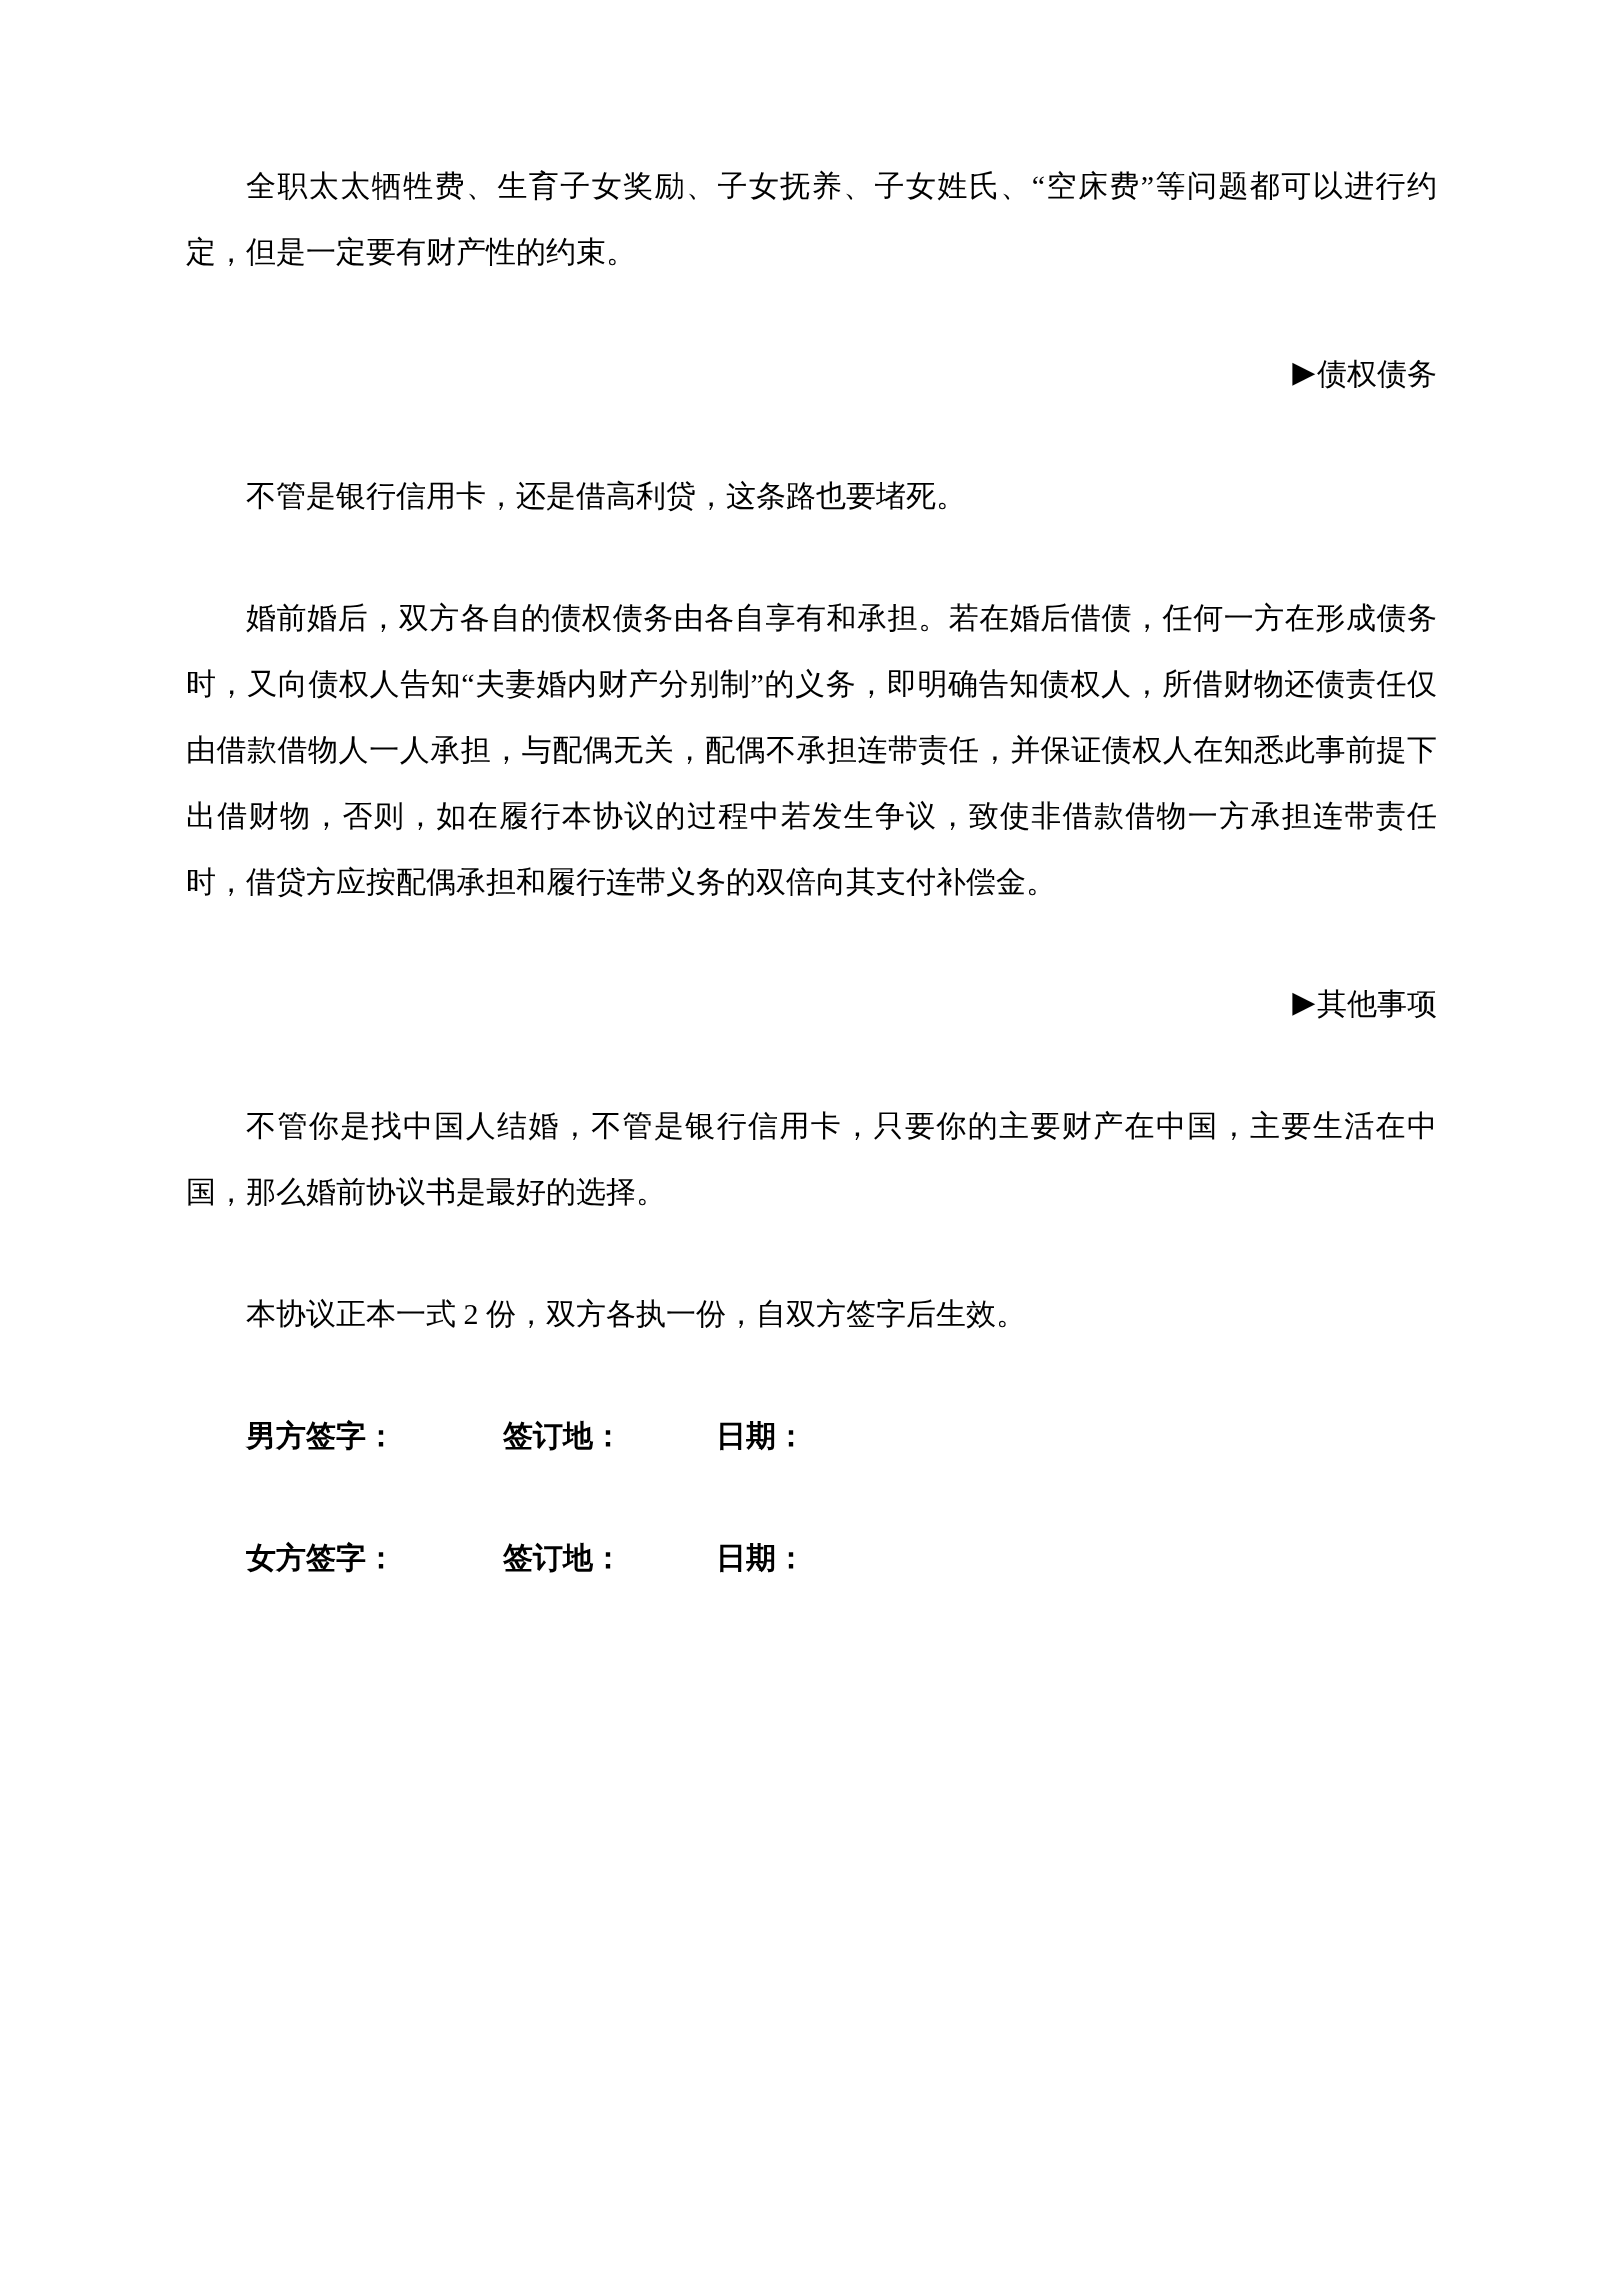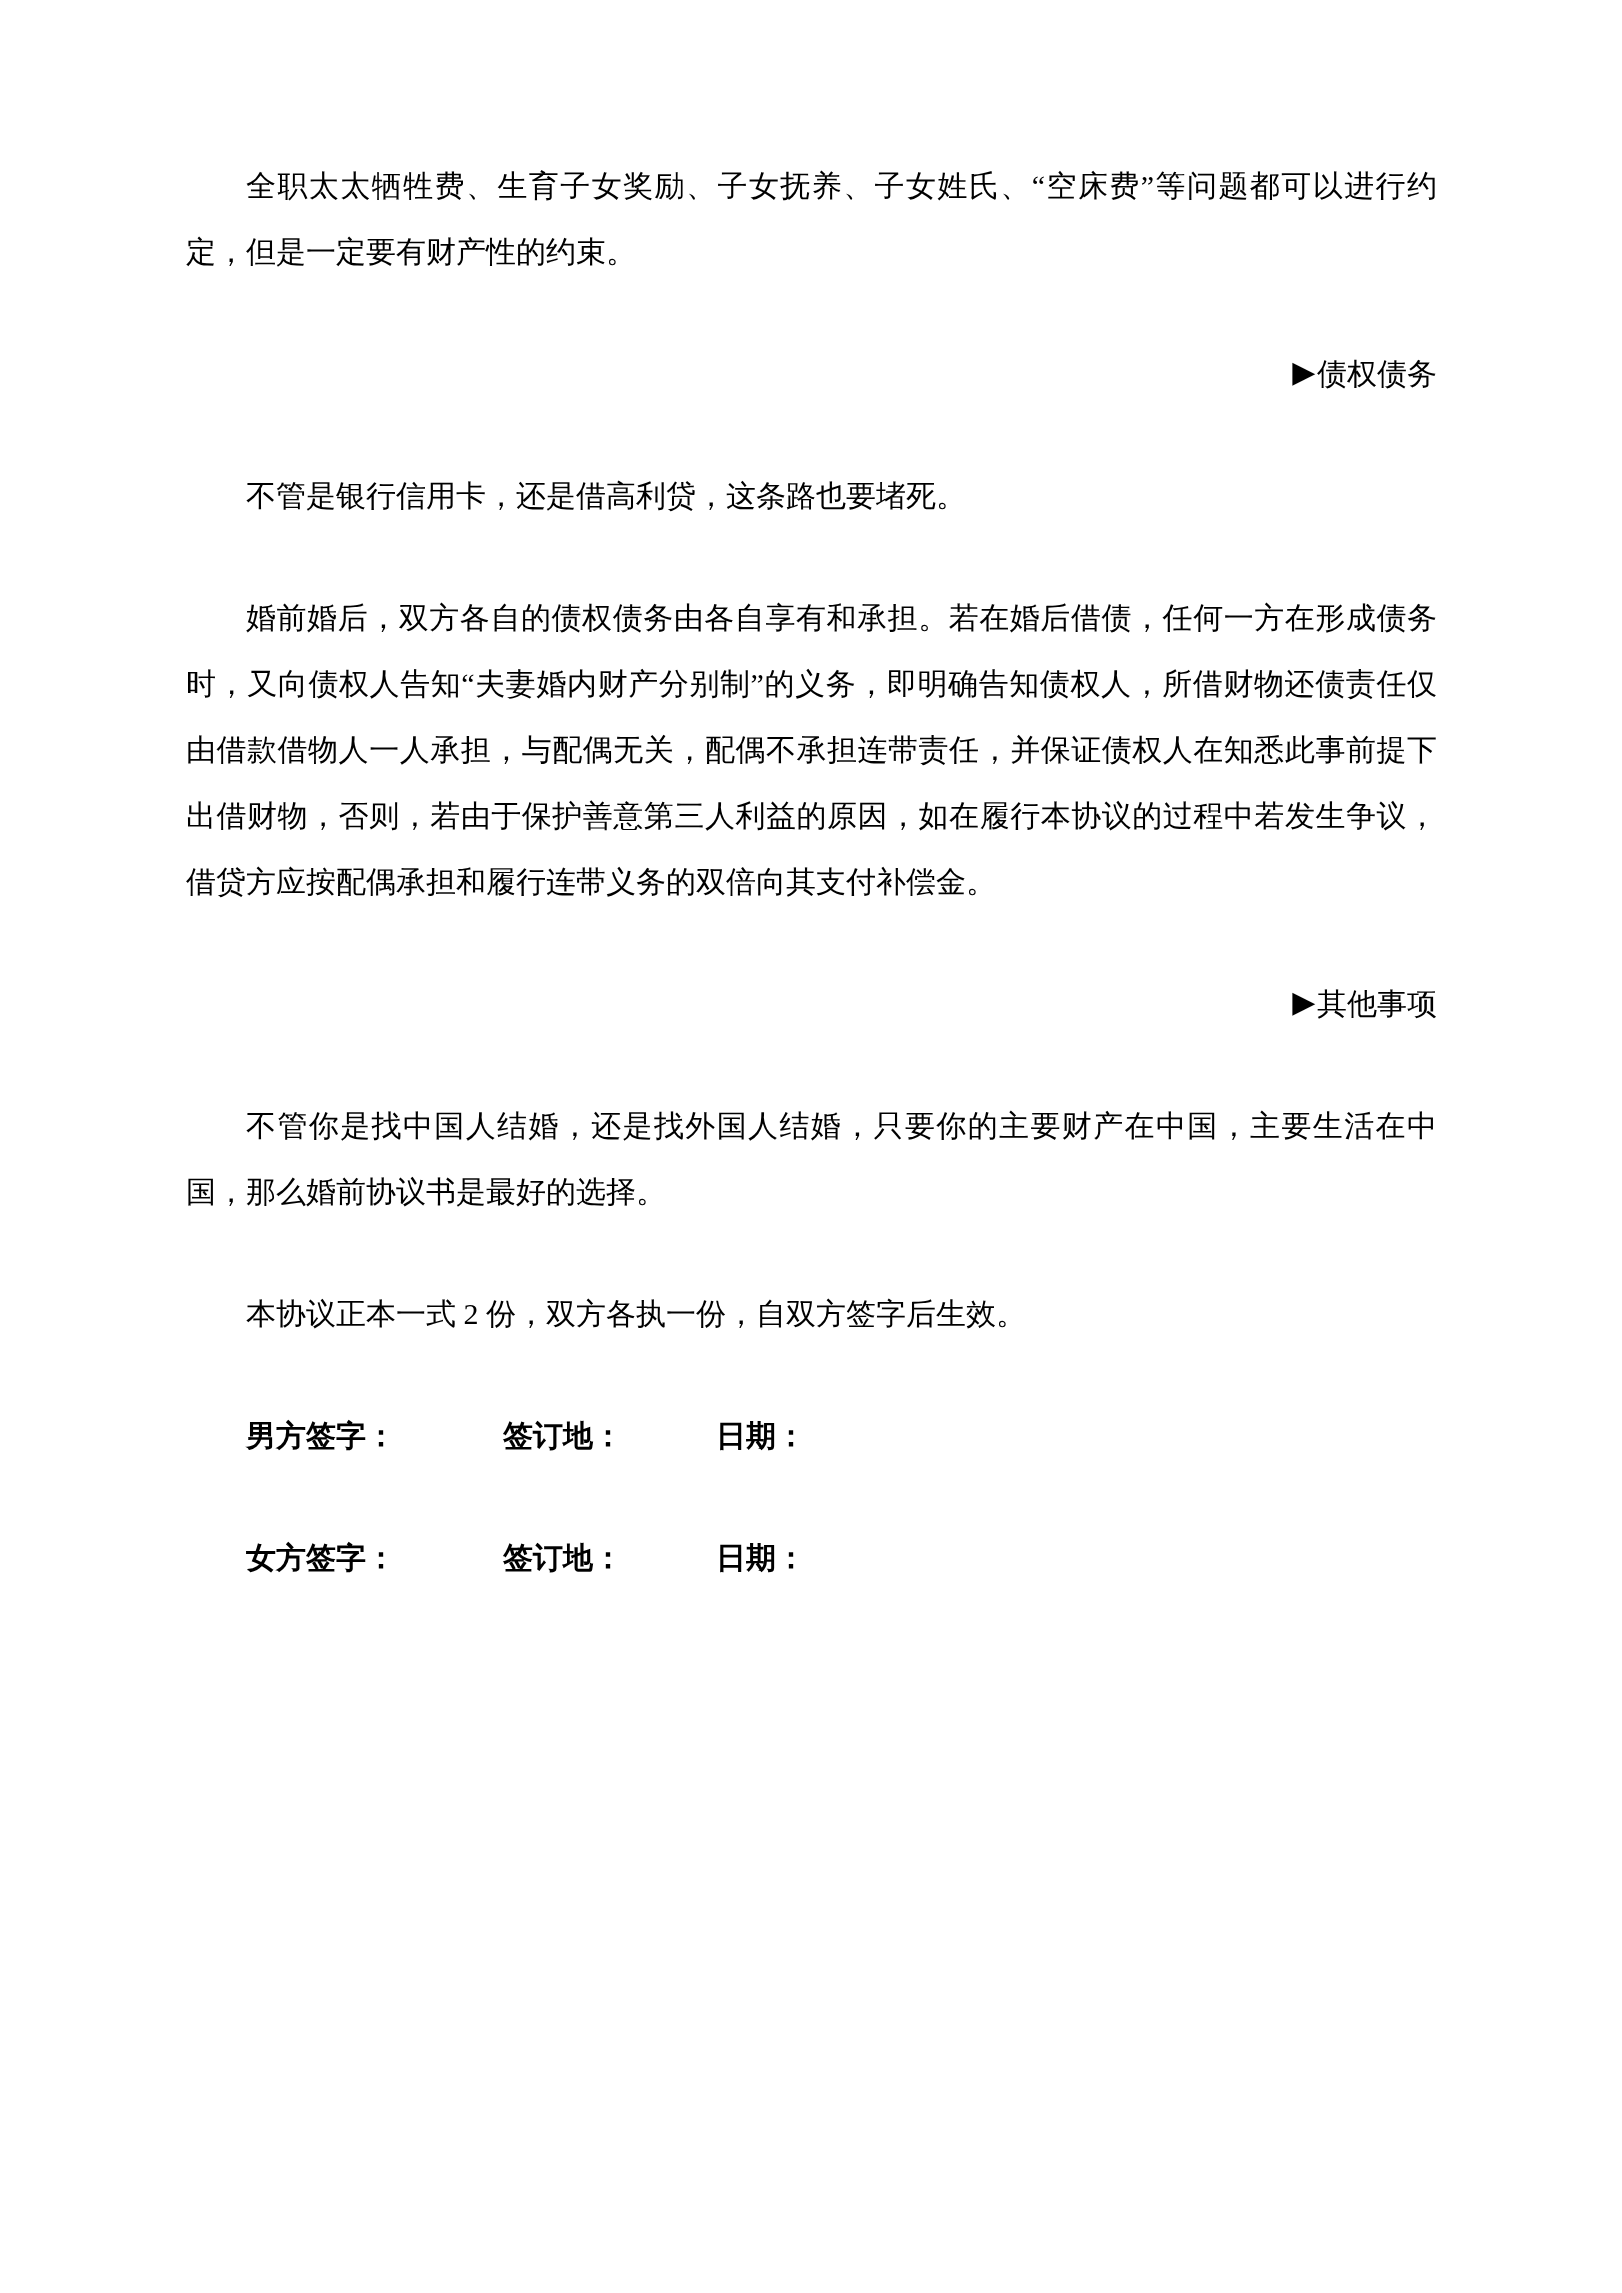--- a/index.html
+++ b/index.html
@@ -56,28 +56,28 @@
 <div class="page">
 
   <p class="para first">全职太太牺牲费、生育子女奖励、子女抚养、子女姓氏、“空床费”等问题都可以进行约定，但是一定要有财产性的约束。</p>
 
   <p class="heading">
     <span class="bullet">▶</span><span>债权债务</span>
   </p>
 
   <p class="para">不管是银行信用卡，还是借高利贷，这条路也要堵死。</p>
 
-  <p class="para">婚前婚后，双方各自的债权债务由各自享有和承担。若在婚后借债，任何一方在形成债务时，又向债权人告知“夫妻婚内财产分别制”的义务，即明确告知债权人，所借财物还债责任仅由借款借物人一人承担，与配偶无关，配偶不承担连带责任，并保证债权人在知悉此事前提下出借财物，否则，若由于保护善意第三人利益的原因，如在履行本协议的过程中若发生争议，借贷方应按配偶承担和履行连带义务的双倍向其支付补偿金。</p>
+  <p class="para">婚前婚后，双方各自的债权债务由各自享有和承担。若在婚后借债，任何一方在形成债务时，又向债权人告知“夫妻婚内财产分别制”的义务，即明确告知债权人，所借财物还债责任仅由借款借物人一人承担，与配偶无关，配偶不承担连带责任，并保证债权人在知悉此事前提下出借财物，否则，如在履行本协议的过程中若发生争议，致使非借款借物一方承担连带责任时，借贷方应按配偶承担和履行连带义务的双倍向其支付补偿金。</p>
 
   <p class="heading">
     <span class="bullet">▶</span><span>其他事项</span>
   </p>
 
 
-  <p class="para">不管你是找中国人结婚，还是找外国人结婚，只要你的主要财产在中国，主要生活在中国，那么婚前协议书是最好的选择。</p>
+  <p class="para">不管你是找中国人结婚，不管是银行信用卡，只要你的主要财产在中国，主要生活在中国，那么婚前协议书是最好的选择。</p>
 
 
   <p class="para">本协议正本一式 2 份，双方各执一份，自双方签字后生效。</p>
 
   <p class="sig-row">
     <span class="sig-party">男方签字：</span><span class="sig-place">签订地：</span><span class="sig-date">日期：</span>
   </p>
 
   <p class="sig-row">
     <span class="sig-party">女方签字：</span><span class="sig-place">签订地：</span><span class="sig-date">日期：</span>

